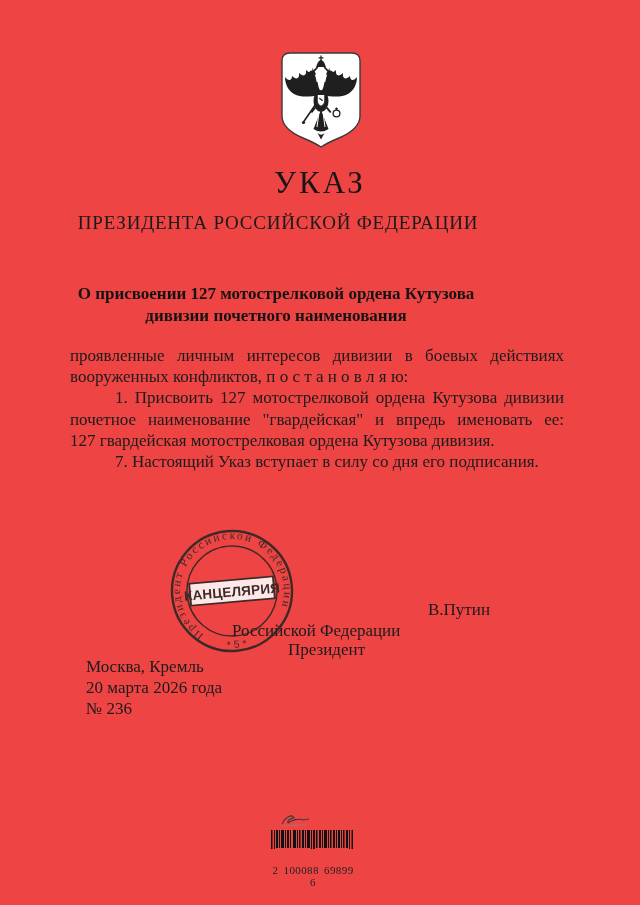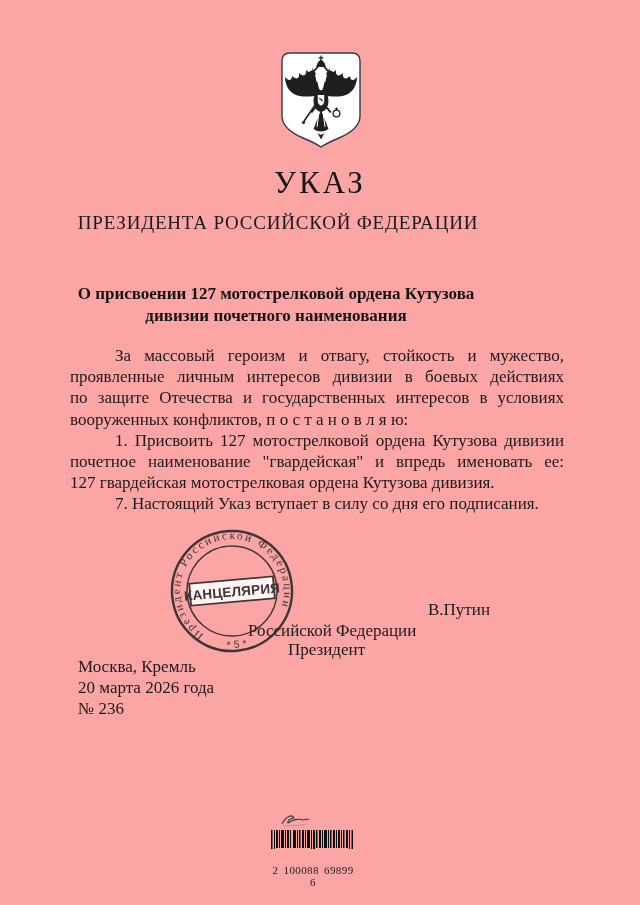--- a/index.html
+++ b/index.html
@@ -1,21 +1,21 @@
 <!DOCTYPE html>
 <html><head>
 <meta charset="utf-8">
 <style>
   * { margin: 0; padding: 0; box-sizing: border-box; }
   html, body { background: #fff; }
   .page {
     position: relative;
     width: 640px;
     height: 905px;
-    background: #fca5a5;
+    background: #ef4444;
     font-family: "Liberation Serif", "DejaVu Serif", serif;
     color: #1c1c1c;
     overflow: hidden;
   }
   .abs { position: absolute; }
 
   
   .emblem { left: 281px; top: 52px; width: 80px; height: 97px; }
 
   
@@ -47,26 +47,26 @@
   .line { text-align: justify; text-align-last: justify; white-space: normal; }
   .line.last { text-align-last: left; }
   .line.indent { text-indent: 45px; }
 
   
   .stamp { left: 166px; top: 529px; width: 132px; height: 127px; z-index: 3; opacity: .88; }
 
   
   .sig { font-size: 17px; color: #1b1b1b; z-index: 1; }
   .sig-title1 { left: 288px; top: 600px; margin-top: 40px; }
-  .sig-title2 { left: 248px; top: 621px; }
+  .sig-title2 { left: 232px; top: 621px; }
   .sig-name   { left: 428px; top: 600px; }
 
   
   .footer {
-    left: 78px; top: 656px;
+    left: 86px; top: 656px;
     font-size: 17px; line-height: 21px;
     color: #1b1b1b;
   }
 
   
   .pen-mark { left: 278px; top: 812px; width: 36px; height: 18px; }
   .barcode  { left: 271px; top: 830px; width: 84px; }
   .barcode-digits {
     margin-top: 11px;
     font-size: 11px; letter-spacing: 0.4px; word-spacing: 2px;
@@ -123,23 +123,21 @@
   <div class="abs doc-type">УКАЗ</div>
 
   <div class="abs issuer">ПРЕЗИДЕНТА РОССИЙСКОЙ ФЕДЕРАЦИИ</div>
 
   <div class="abs subject">
     <div>О присвоении 127 мотострелковой ордена Кутузова</div>
     <div>дивизии почетного наименования</div>
   </div>
 
   <div class="abs body-text">
-    <div class="line indent">За массовый героизм и отвагу, стойкость и мужество,</div>
     <div class="line">проявленные личным интересов дивизии в боевых действиях</div>
-    <div class="line">по защите Отечества и государственных интересов в условиях</div>
     <div class="line last">вооруженных конфликтов, п о с т а н о в л я ю:</div>
     <div class="line indent">1. Присвоить 127 мотострелковой ордена Кутузова дивизии</div>
     <div class="line">почетное наименование "гвардейская" и впредь именовать ее:</div>
     <div class="line last">127 гвардейская мотострелковая ордена Кутузова дивизия.</div>
     <div class="line indent last">7. Настоящий Указ вступает в силу со дня его подписания.</div>
   </div>
 
   <svg class="abs stamp" viewBox="0 0 132 127" xmlns="http://www.w3.org/2000/svg">
     <g transform="rotate(-5 66 62)" fill="none" stroke="#262626">
       <circle cx="66" cy="62" r="60" stroke-width="2.4"></circle>

